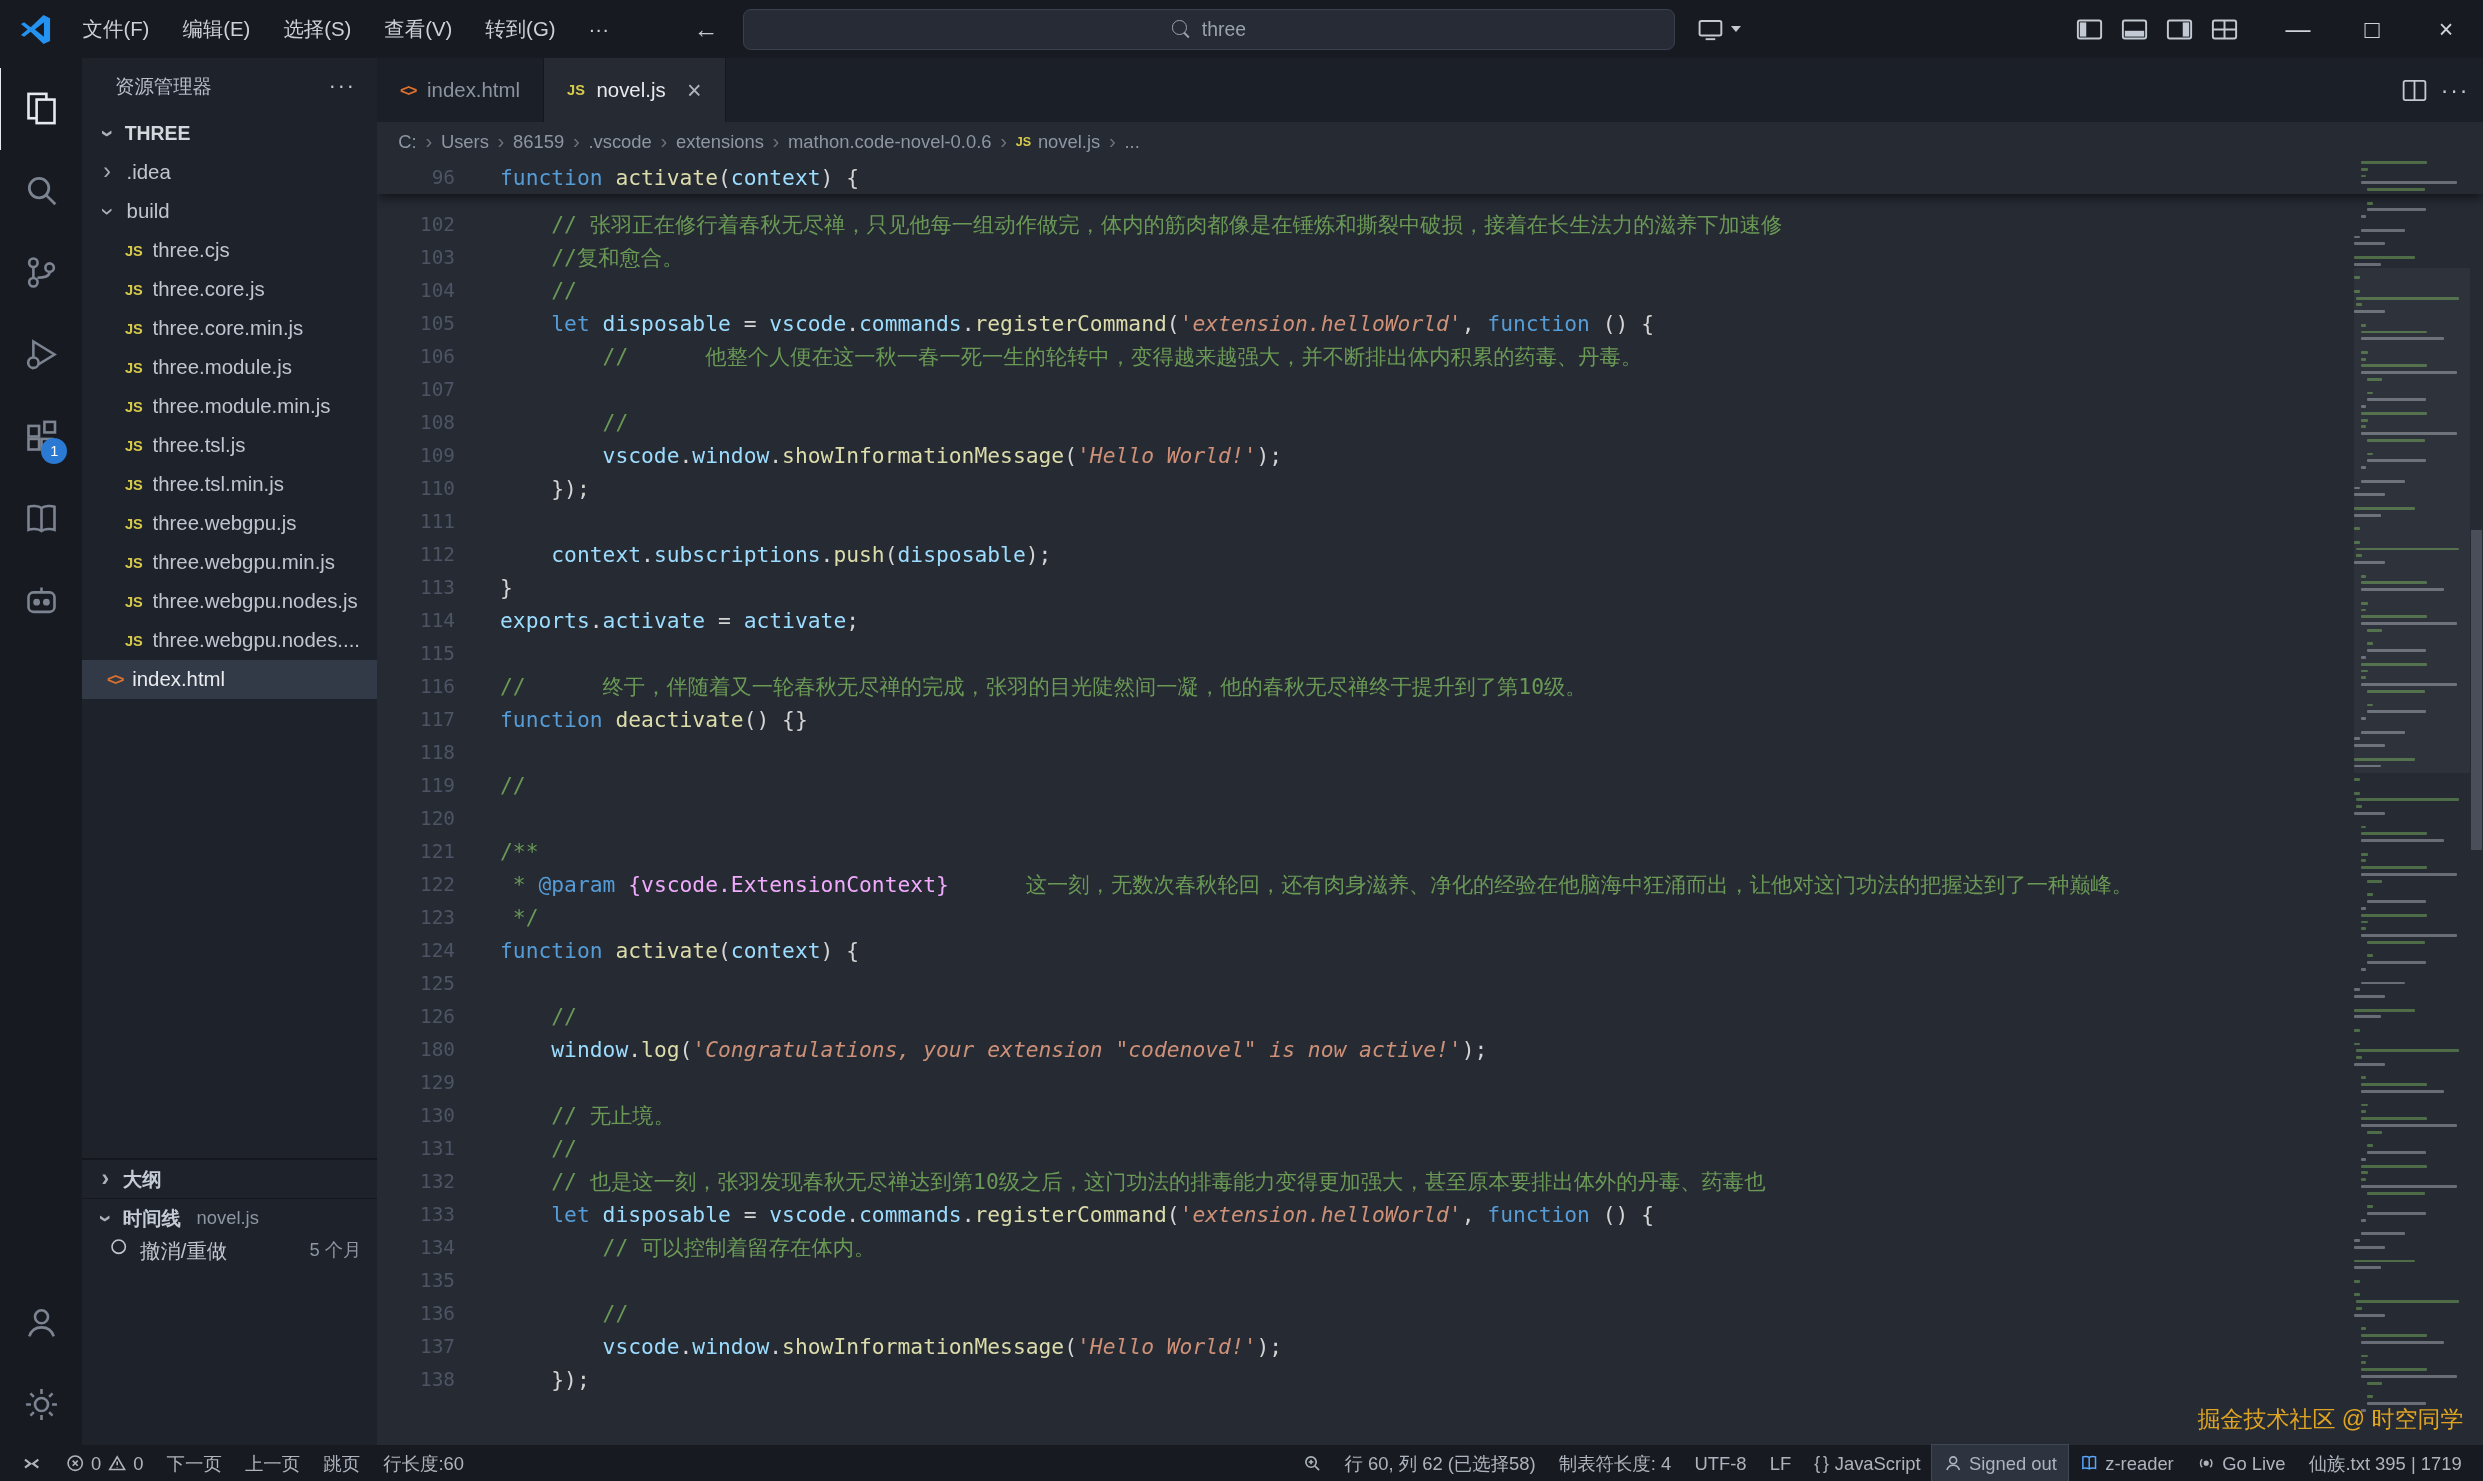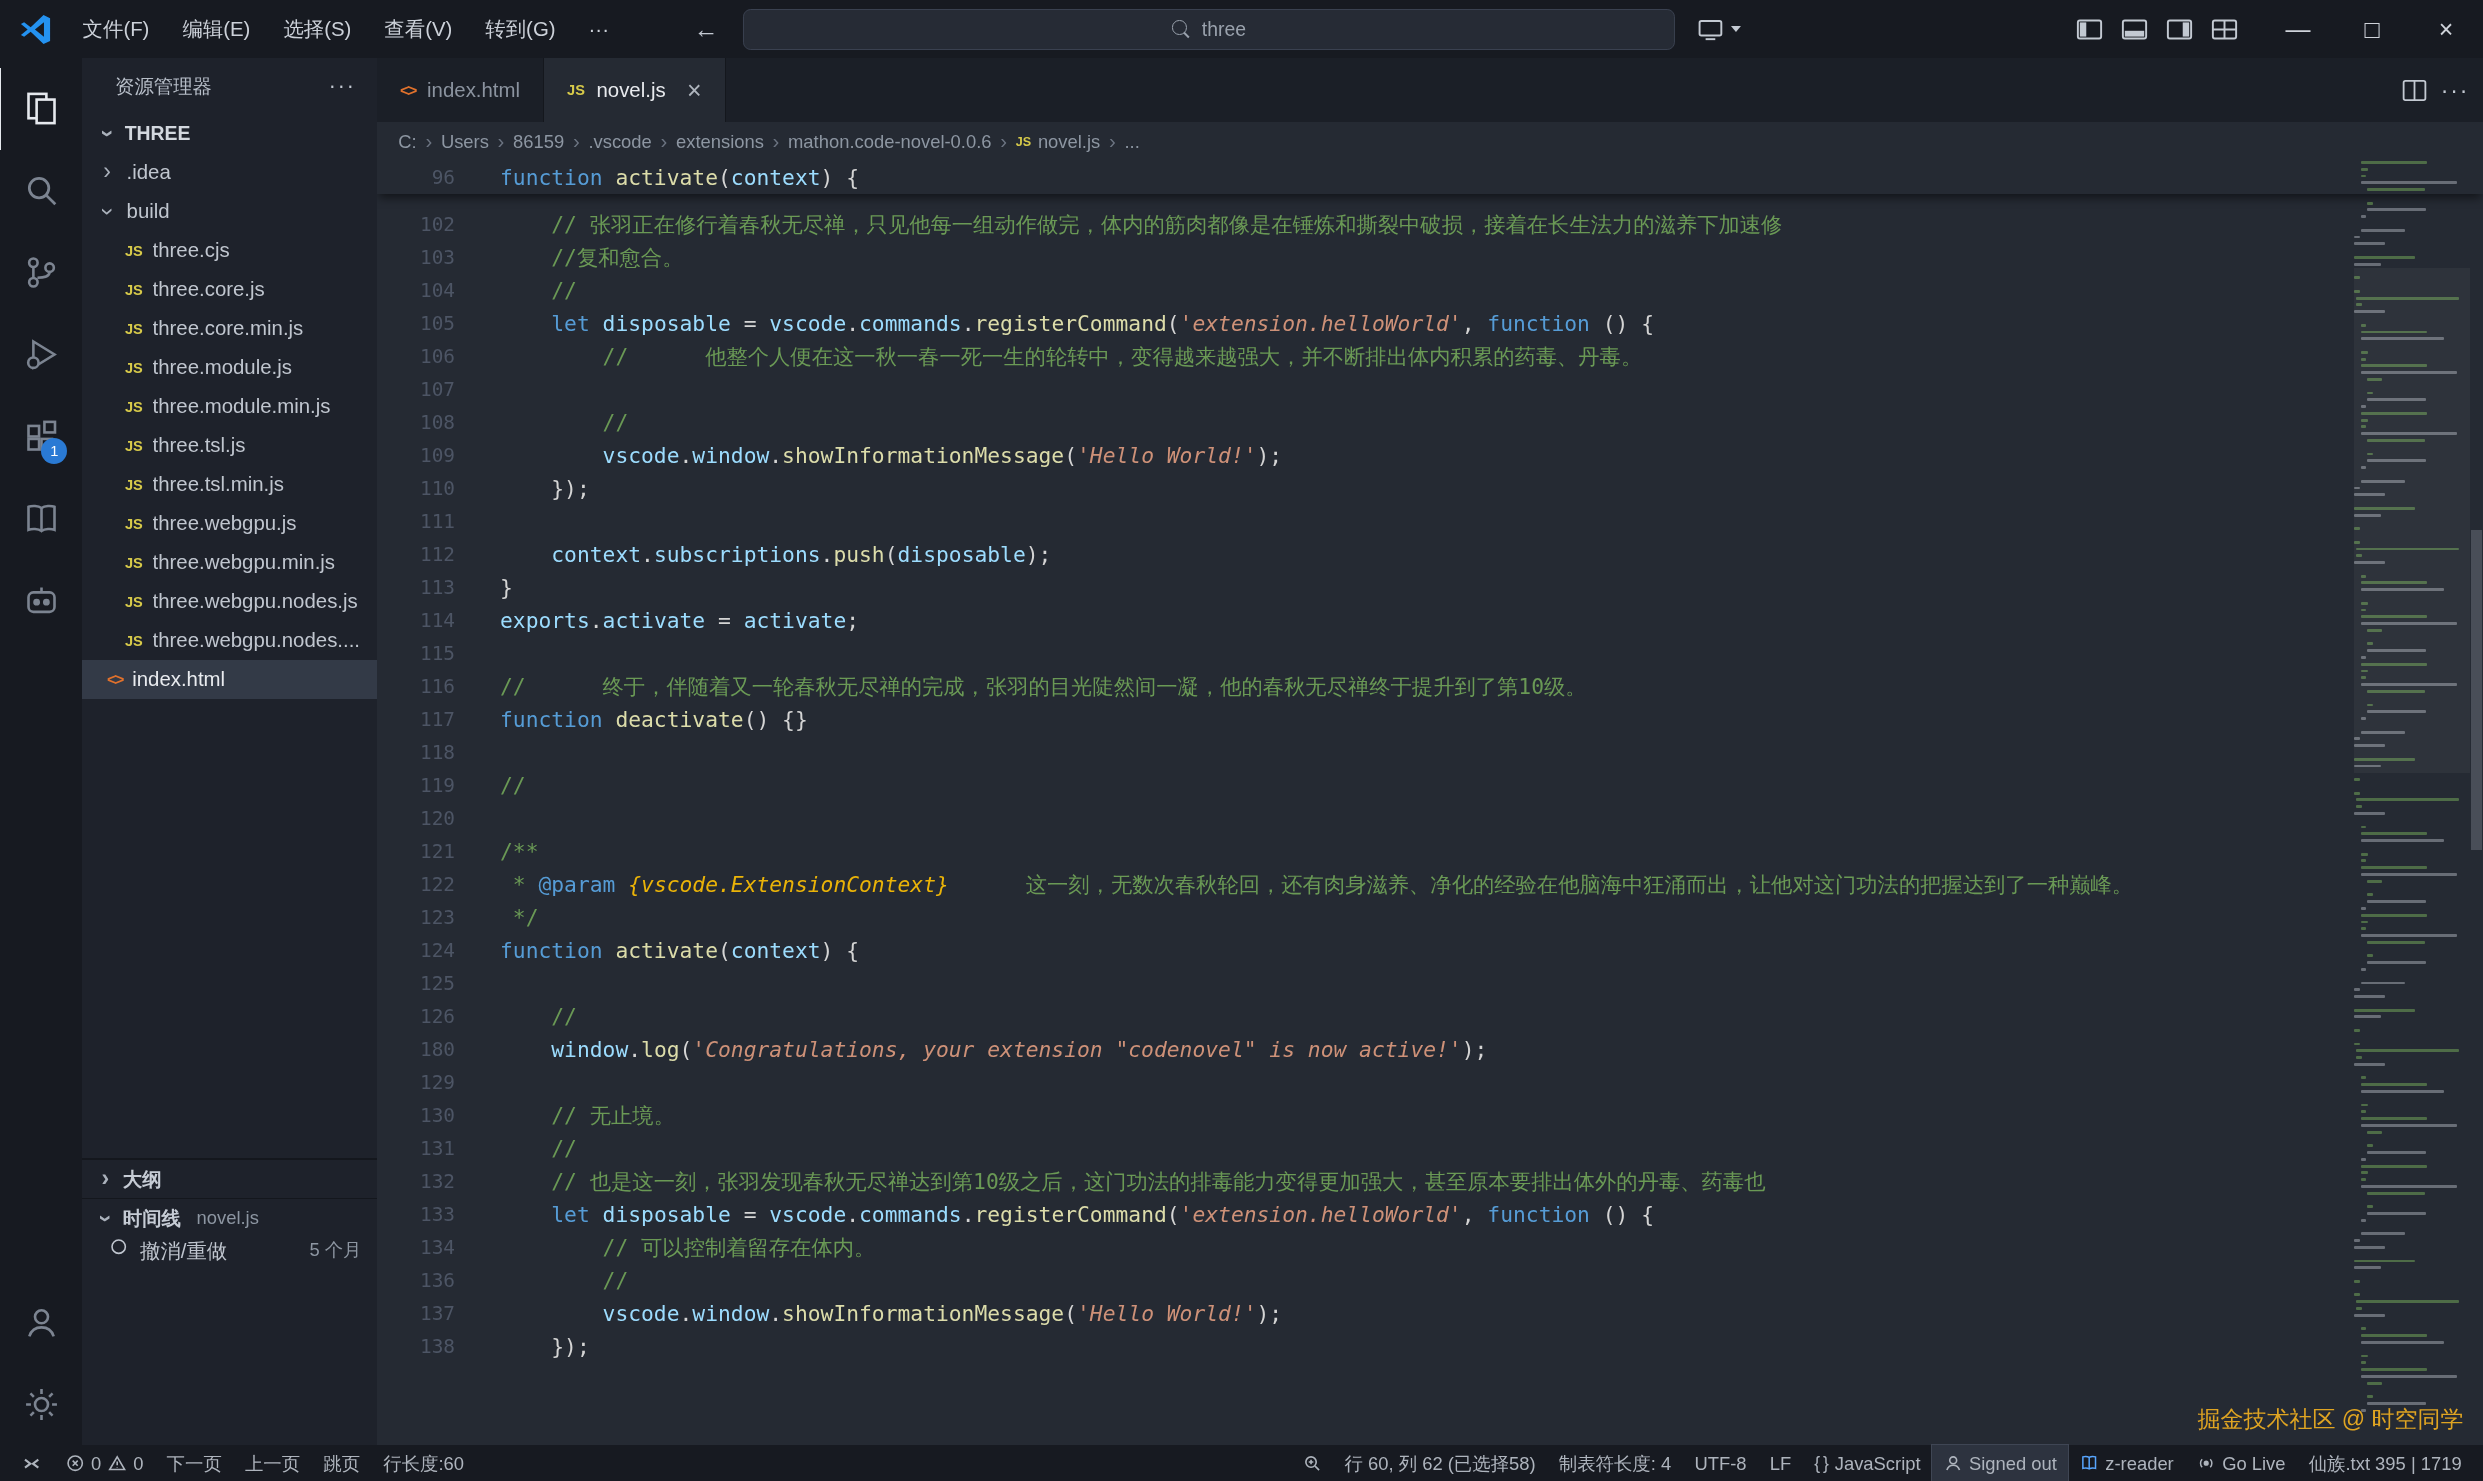--- a/index.html
+++ b/index.html
@@ -79,21 +79,21 @@
   .crumb-sep{ color:#6c7482; font-size:20.4px; }
 
   .code-wrap{ flex:1; position:relative; overflow:hidden; font-family:"DejaVu Sans Mono", monospace; font-size:21.3px; }
   .code-lines{ position:absolute; inset:0; padding-top:47px; }
   .code-line{ display:flex; height:33px; line-height:33px; white-space:pre; }
   .line-number{ width:78px; text-align:right; color:#4d5565; flex-shrink:0; font-size:19.4px; cursor:pointer;}
   .line-content{ padding-left:45px; cursor:text;}
   .sticky-line{ position:absolute; top:0; left:0; right:0; height:33px; background:var(--editor-bg); z-index:5;
     box-shadow:0 5.8px 9.7px -1.9px rgba(0,0,0,.5); }
   .tok-kw{ color:#569cd6; } .tok-fn{ color:#dcdcaa; } .tok-var{ color:#9cdcfe; }
-  .tok-str{ color:#ce9178;font-style:italic; } .tok-com{ color:#6a9955; } .tok-typ{ color:#eab308;font-style:italic; } .tok-pl{ color:#d4d4d4; }
+  .tok-str{ color:#ce9178;font-style:italic; } .tok-com{ color:#6a9955; } .tok-typ{ color:#f0abfc; } .tok-pl{ color:#d4d4d4; }
 
   .minimap{ position:absolute; top:0; right:12.6px; bottom:0; width:116px; z-index:6; cursor:pointer;}
   .mm-line{ height:2.9px; margin-bottom:3.9px; border-radius:1px; }
   .mm-viewport{ position:absolute; left:0; right:0; top:107px; height:505px; background:rgba(255,255,255,.045); }
   .scrollbar{ position:absolute; top:0; right:0; bottom:0; width:12.6px; z-index:7;}
   .sb-thumb{ position:absolute; left:1px; right:1px; top:369px; height:320px; background:rgba(140,146,158,.35); cursor:grab;}
 
   
   .statusbar{ height:37px; background:var(--status-bg); display:flex; align-items:center; font-size:18.4px; color:#aeb4bd; flex-shrink:0; padding:0 9.7px; z-index:30;}
   .status-left, .status-right{ display:flex; align-items:center; height:100%;}
@@ -411,20 +411,21 @@
             <div class="code-line"><span class="line-number">124</span><span class="line-content"><span class="tok-kw">function</span><span class="tok-pl"> </span><span class="tok-fn">activate</span><span class="tok-pl">(</span><span class="tok-var">context</span><span class="tok-pl">) {</span></span></div>
             <div class="code-line"><span class="line-number">125</span><span class="line-content"></span></div>
             <div class="code-line"><span class="line-number">126</span><span class="line-content"><span class="tok-pl">    </span><span class="tok-com">//</span></span></div>
             <div class="code-line"><span class="line-number">180</span><span class="line-content"><span class="tok-pl">    </span><span class="tok-var">window</span><span class="tok-pl">.</span><span class="tok-fn">log</span><span class="tok-pl">(</span><span class="tok-str">'Congratulations, your extension "codenovel" is now active!'</span><span class="tok-pl">);</span></span></div>
             <div class="code-line"><span class="line-number">129</span><span class="line-content"></span></div>
             <div class="code-line"><span class="line-number">130</span><span class="line-content"><span class="tok-pl">    </span><span class="tok-com">// 无止境。</span></span></div>
             <div class="code-line"><span class="line-number">131</span><span class="line-content"><span class="tok-pl">    </span><span class="tok-com">//</span></span></div>
             <div class="code-line"><span class="line-number">132</span><span class="line-content"><span class="tok-pl">    </span><span class="tok-com">// 也是这一刻，张羽发现春秋无尽禅达到第10级之后，这门功法的排毒能力变得更加强大，甚至原本要排出体外的丹毒、药毒也</span></span></div>
             <div class="code-line"><span class="line-number">133</span><span class="line-content"><span class="tok-pl">    </span><span class="tok-kw">let</span><span class="tok-pl"> </span><span class="tok-var">disposable</span><span class="tok-pl"> = </span><span class="tok-var">vscode</span><span class="tok-pl">.</span><span class="tok-var">commands</span><span class="tok-pl">.</span><span class="tok-fn">registerCommand</span><span class="tok-pl">(</span><span class="tok-str">'extension.helloWorld'</span><span class="tok-pl">, </span><span class="tok-kw">function</span><span class="tok-pl"> () {</span></span></div>
             <div class="code-line"><span class="line-number">134</span><span class="line-content"><span class="tok-pl">        </span><span class="tok-com">// 可以控制着留存在体内。</span></span></div>
+            <div class="code-line"><span class="line-number">135</span><span class="line-content"></span></div>
             <div class="code-line"><span class="line-number">136</span><span class="line-content"><span class="tok-pl">        </span><span class="tok-com">//</span></span></div>
             <div class="code-line"><span class="line-number">137</span><span class="line-content"><span class="tok-pl">        </span><span class="tok-var">vscode</span><span class="tok-pl">.</span><span class="tok-var">window</span><span class="tok-pl">.</span><span class="tok-fn">showInformationMessage</span><span class="tok-pl">(</span><span class="tok-str">'Hello World!'</span><span class="tok-pl">);</span></span></div>
             <div class="code-line"><span class="line-number">138</span><span class="line-content"><span class="tok-pl">    });</span></span></div>
           </div>
         <div class="sticky-line" id="sticky">
             <div class="code-line"><span class="line-number">96</span><span class="line-content"><span class="tok-kw">function</span><span class="tok-pl"> </span><span class="tok-fn">activate</span><span class="tok-pl">(</span><span class="tok-var">context</span><span class="tok-pl">) {</span></span></div>
           </div>
         <div class="minimap">
           <div id="mm-content">
               <div class="mm-line" style="margin-left: 6.2px; width: 66px; background: rgba(106, 153, 85, 0.6);"></div>

